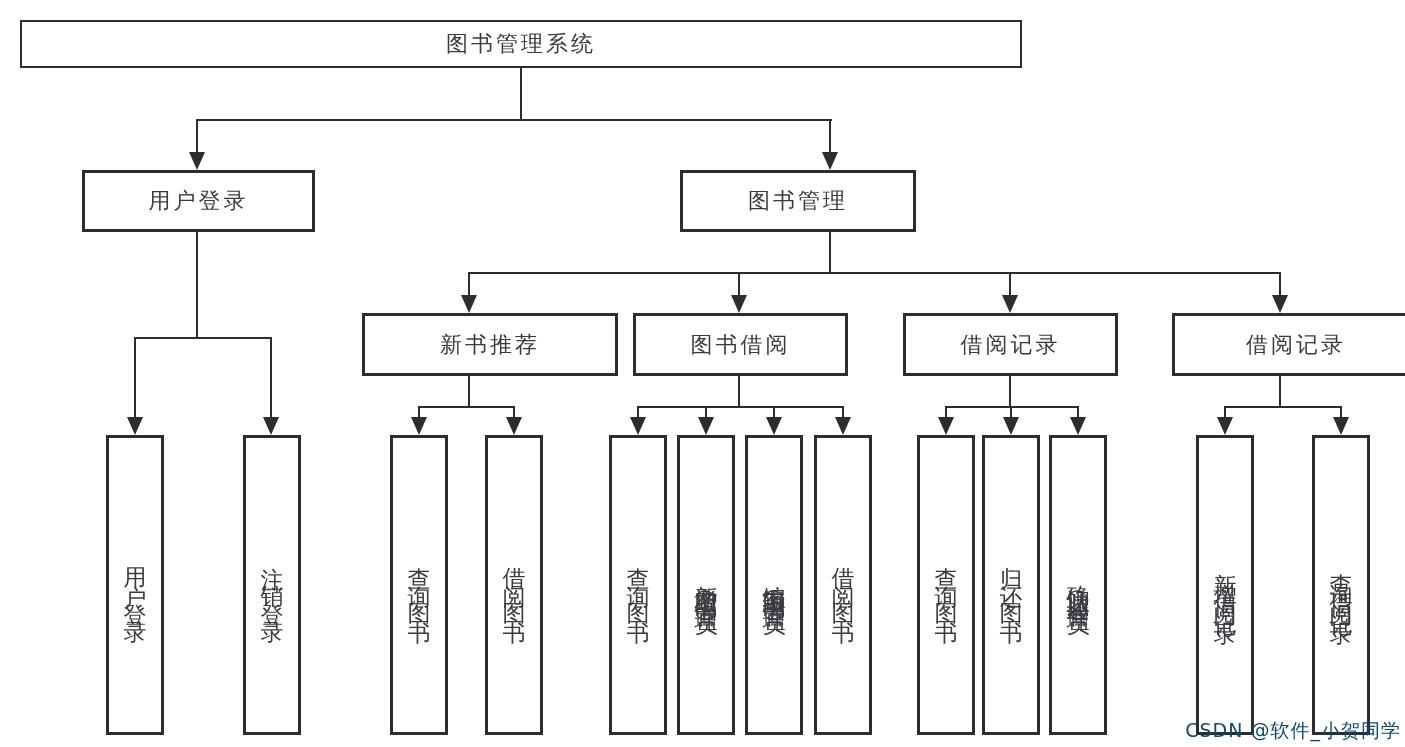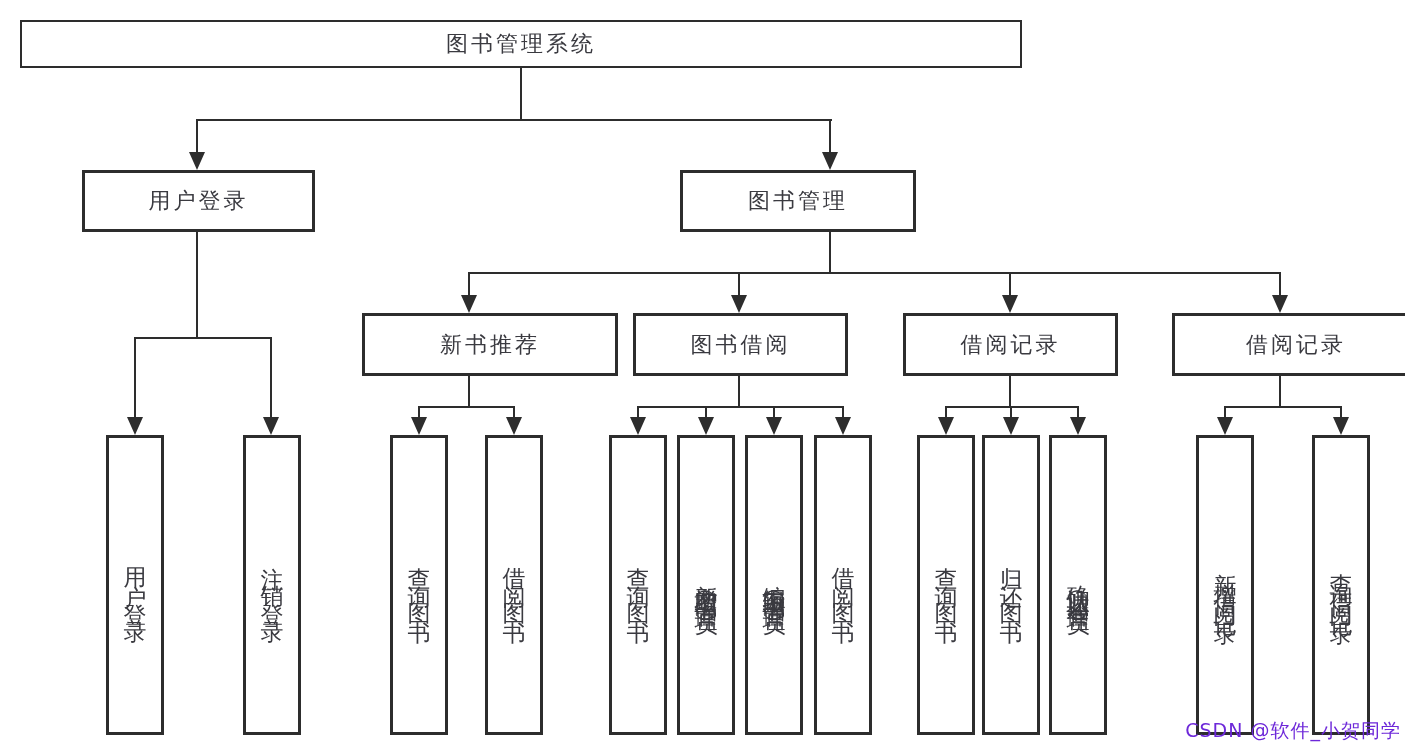--- a/index.html
+++ b/index.html
@@ -34,21 +34,21 @@
     color:#3a3a40;
     line-height:1;
   }
   .sp4{letter-spacing:18px;}
   .sp6{letter-spacing:10px;}
   .sp9{letter-spacing:4px;}
   .watermark{
     position:absolute;
     right:4px;bottom:3px;
     font-size:19px;
-    color:#6d28d9;
+    color:#0c4a6e;
     letter-spacing:1px;
     z-index:5;
     white-space:nowrap;
   }
 </style>
 </head>
 <body>
 
 <div class="stage">
 

